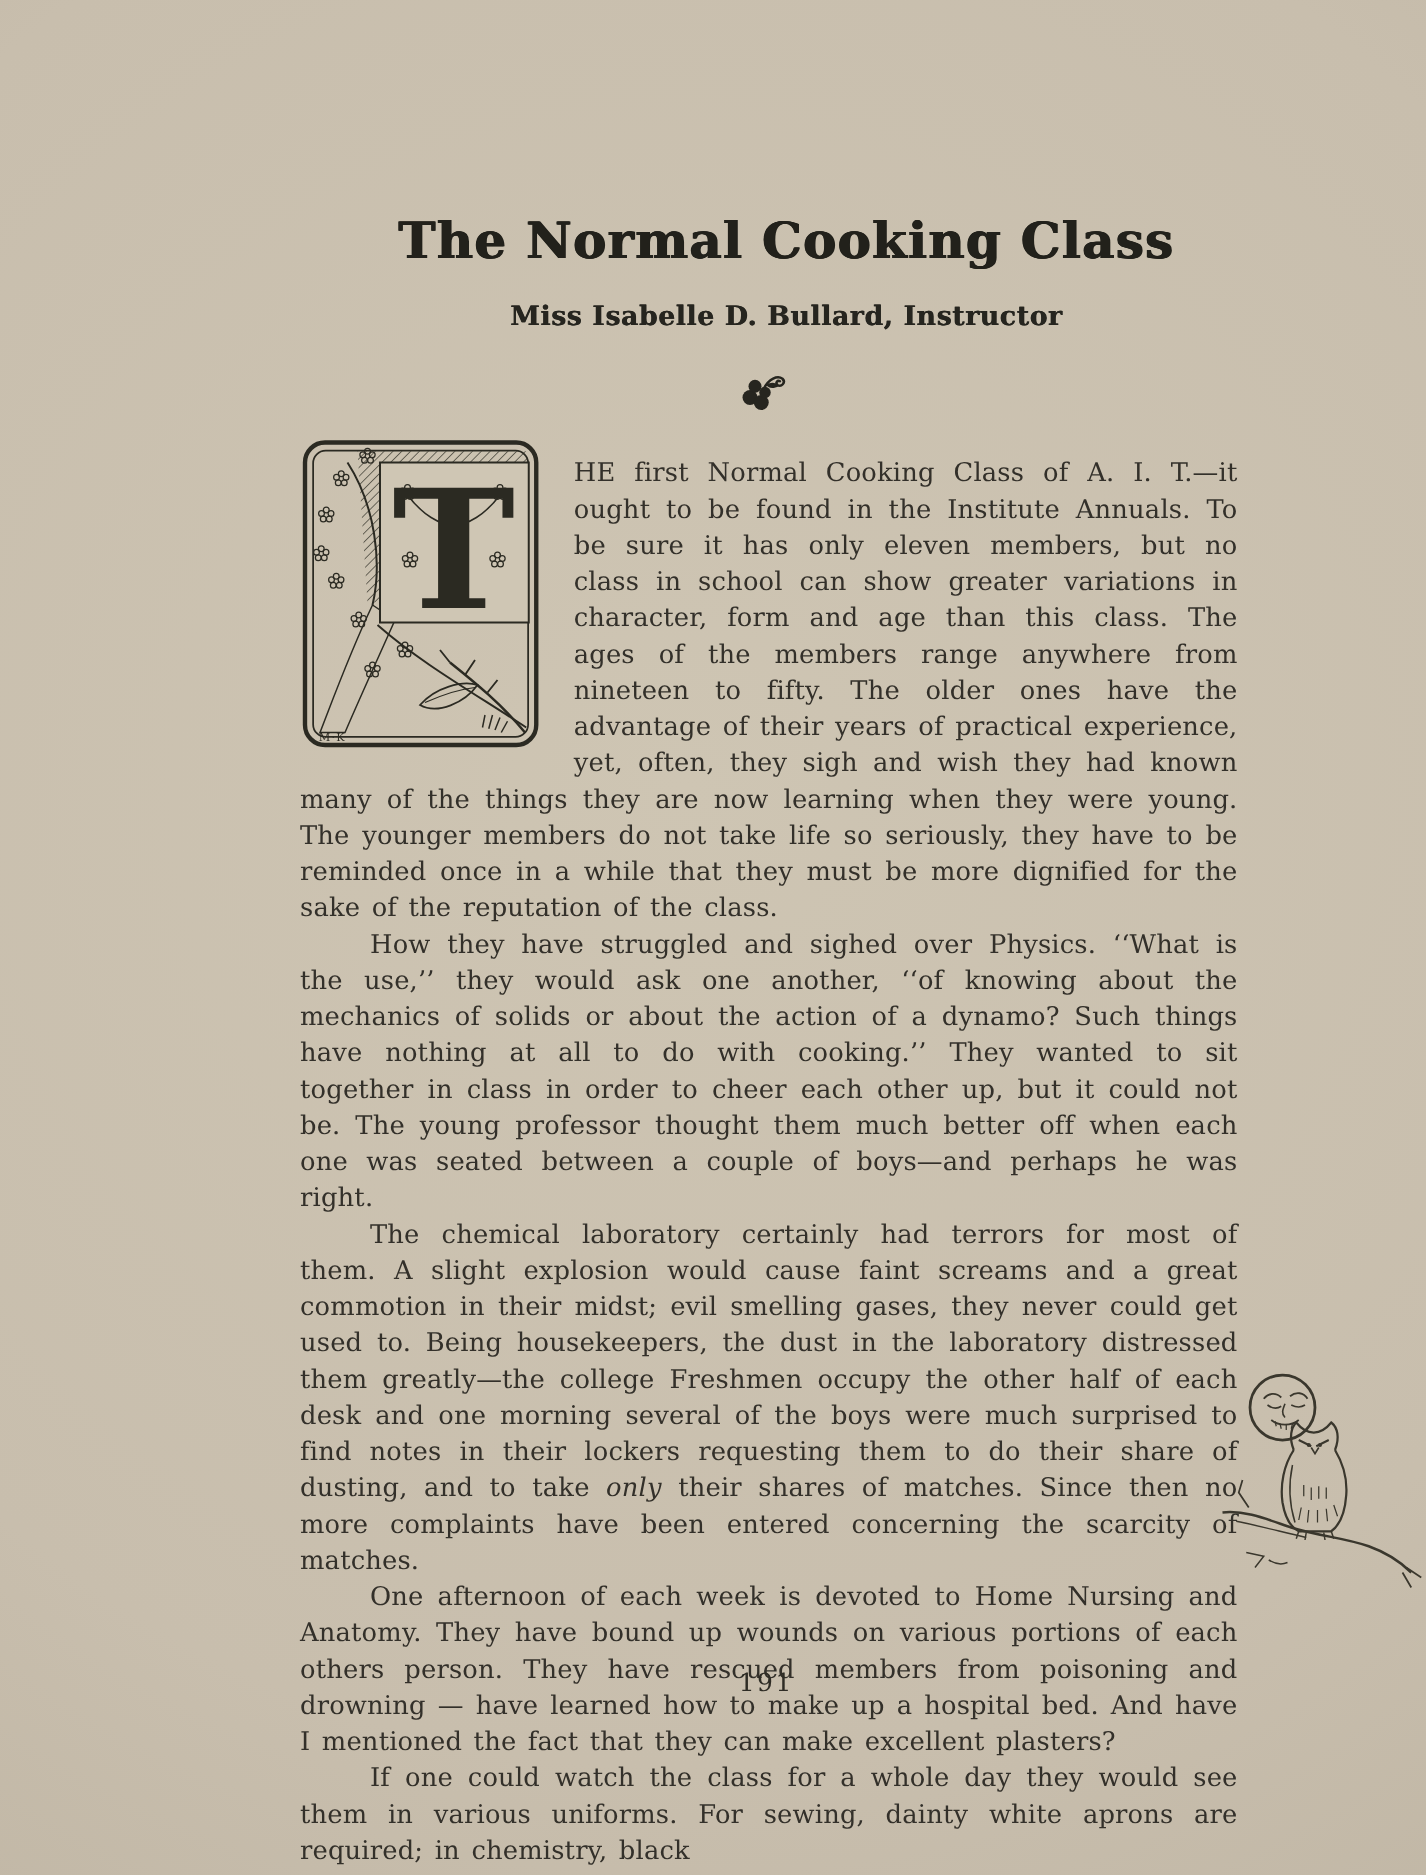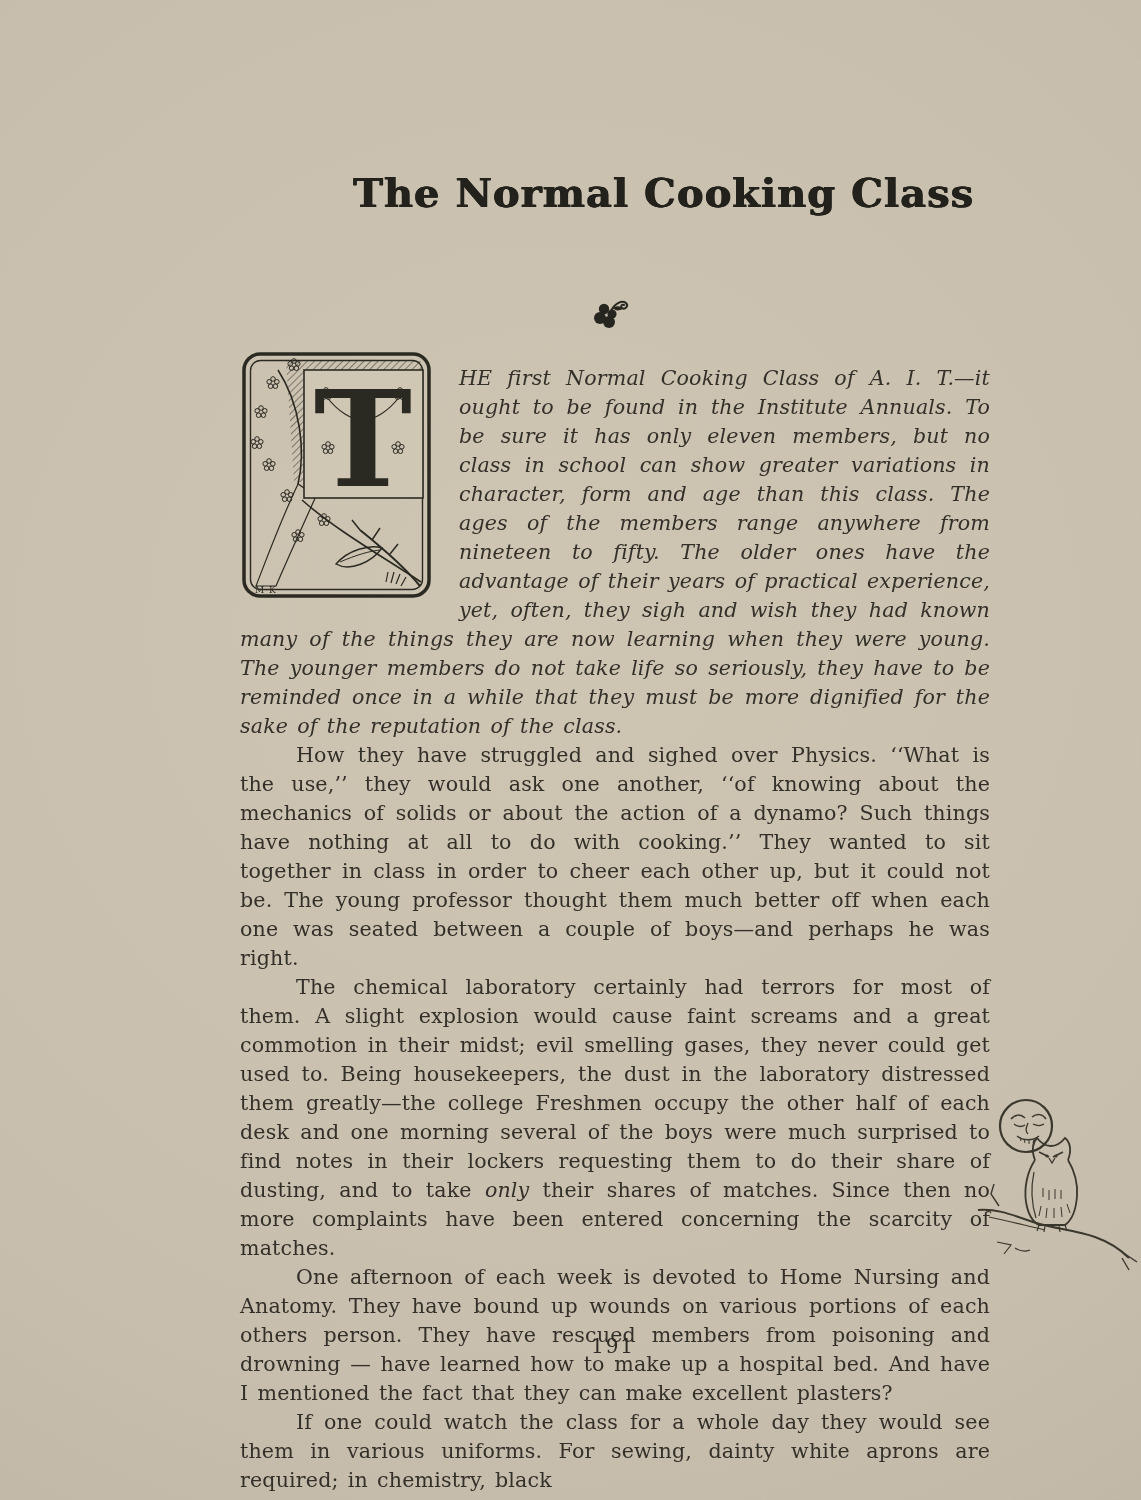--- a/index.html
+++ b/index.html
@@ -7,21 +7,21 @@
     position: relative;
     width: 1141px;
     height: 1500px;
     margin: 0 auto;
     overflow: hidden;
     background:
       radial-gradient(ellipse 130% 95% at 48% 42%, #cec5b3 0%, #c8bead 55%, #b9af9d 100%);
     font-family: "DejaVu Serif", serif;
     color: #33302a;
   }
-  .header-block { position:absolute; left:222px; width:752px; text-align:right; }
+  .header-block { position:absolute; left:253px; width:752px; text-align:center; }
   .title {
     top: 169px;
     font-size: 40px;
     font-weight: bold;
     letter-spacing: 1px;
     color: #22211b;
     text-shadow: 0.7px 0 0 currentColor, -0.3px 0 0 currentColor;
     white-space: nowrap;
   }
   .subtitle {
@@ -44,21 +44,21 @@
     left: 240px; top: 364px;
     width: 750px;
     font-size: 20.6px;
     line-height: 29px;
     text-align: justify;
     word-spacing: 2.5px;
     letter-spacing: 0.15px;
     color: #33302a;
   }
   .maintext p { margin: 0; text-indent: 56px; }
-  .maintext p.no-indent { text-indent: 0; font-style: italic; }
+  .maintext p.no-indent { text-indent: 0; }
   .dropcap-fig {
     float: left;
     width: 195px;
     height: 252px;
     margin: -14px 24px 4px 0;
     color: #2b2a22;
   }
   .dropcap-fig svg { width:193px; height:250px; display:block; }
   .italic { font-style: italic; margin-top: 18px; }
   .pageno {
@@ -77,20 +77,21 @@
     color: #3a372d;
   }
   svg .ln { fill:none; stroke:currentColor; }
 </style>
 </head>
 <body>
 
 <div class="page">
 
   <div class="header-block title">The Normal Cooking Class</div>
+  <div class="header-block subtitle">Miss Isabelle D. Bullard, Instructor</div>
 
   <svg class="ornament" viewBox="0 0 42 34">
     <circle cx="11" cy="21" r="6" fill="currentColor"></circle>
     <circle cx="20" cy="25" r="6" fill="currentColor"></circle>
     <circle cx="15" cy="12" r="5.2" fill="currentColor"></circle>
     <circle cx="23" cy="17" r="4.6" fill="currentColor"></circle>
     <path class="ln" d="M22,14 C26,6 33,3 37,6 C40,9 36,13 33,11 C31,9 33,7 35,8" stroke-width="2" stroke-linecap="round"></path>
     <path d="M24,11 C28,8 32,9 34,12 C30,14 26,14 24,11 Z" fill="currentColor"></path>
   </svg>
 

